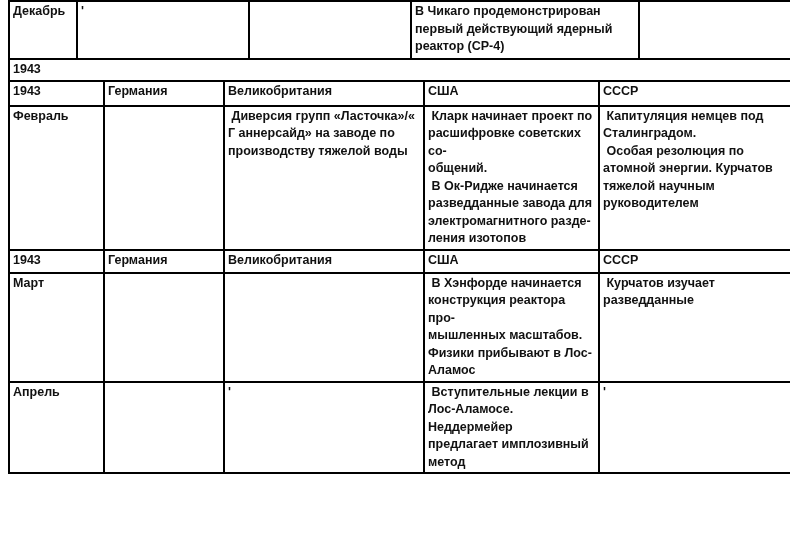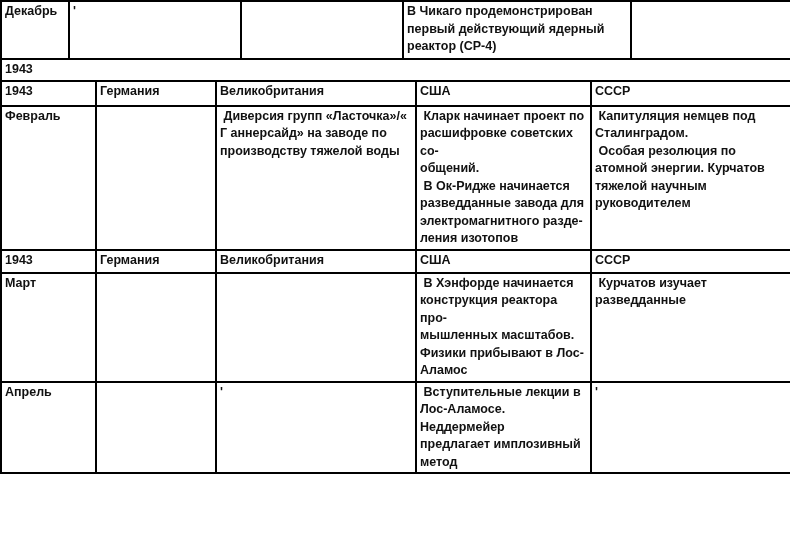--- a/index.html
+++ b/index.html
@@ -10,20 +10,21 @@
     overflow: hidden;
   }
   .page {
     width: 790px; height: 542px;
     font-family: "Liberation Sans", sans-serif;
     font-weight: 700;
     font-size: 12.5px;
     line-height: 17.5px;
     color: #111111;
     background: #ffffff;
+    padding-left: 8px;
   }
   table.tbl {
     border-collapse: collapse;
     table-layout: fixed;
     width: 790px;
   }
   table.tbl td {
     border: 2px solid #000000;
     vertical-align: top;
     padding: 1px 4px 1px 3px;

